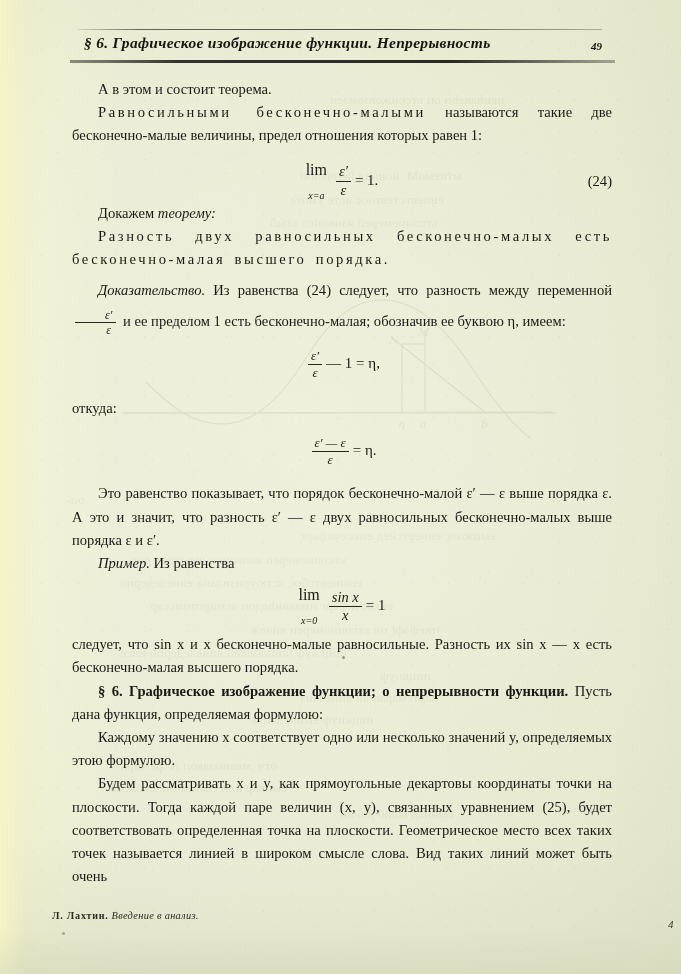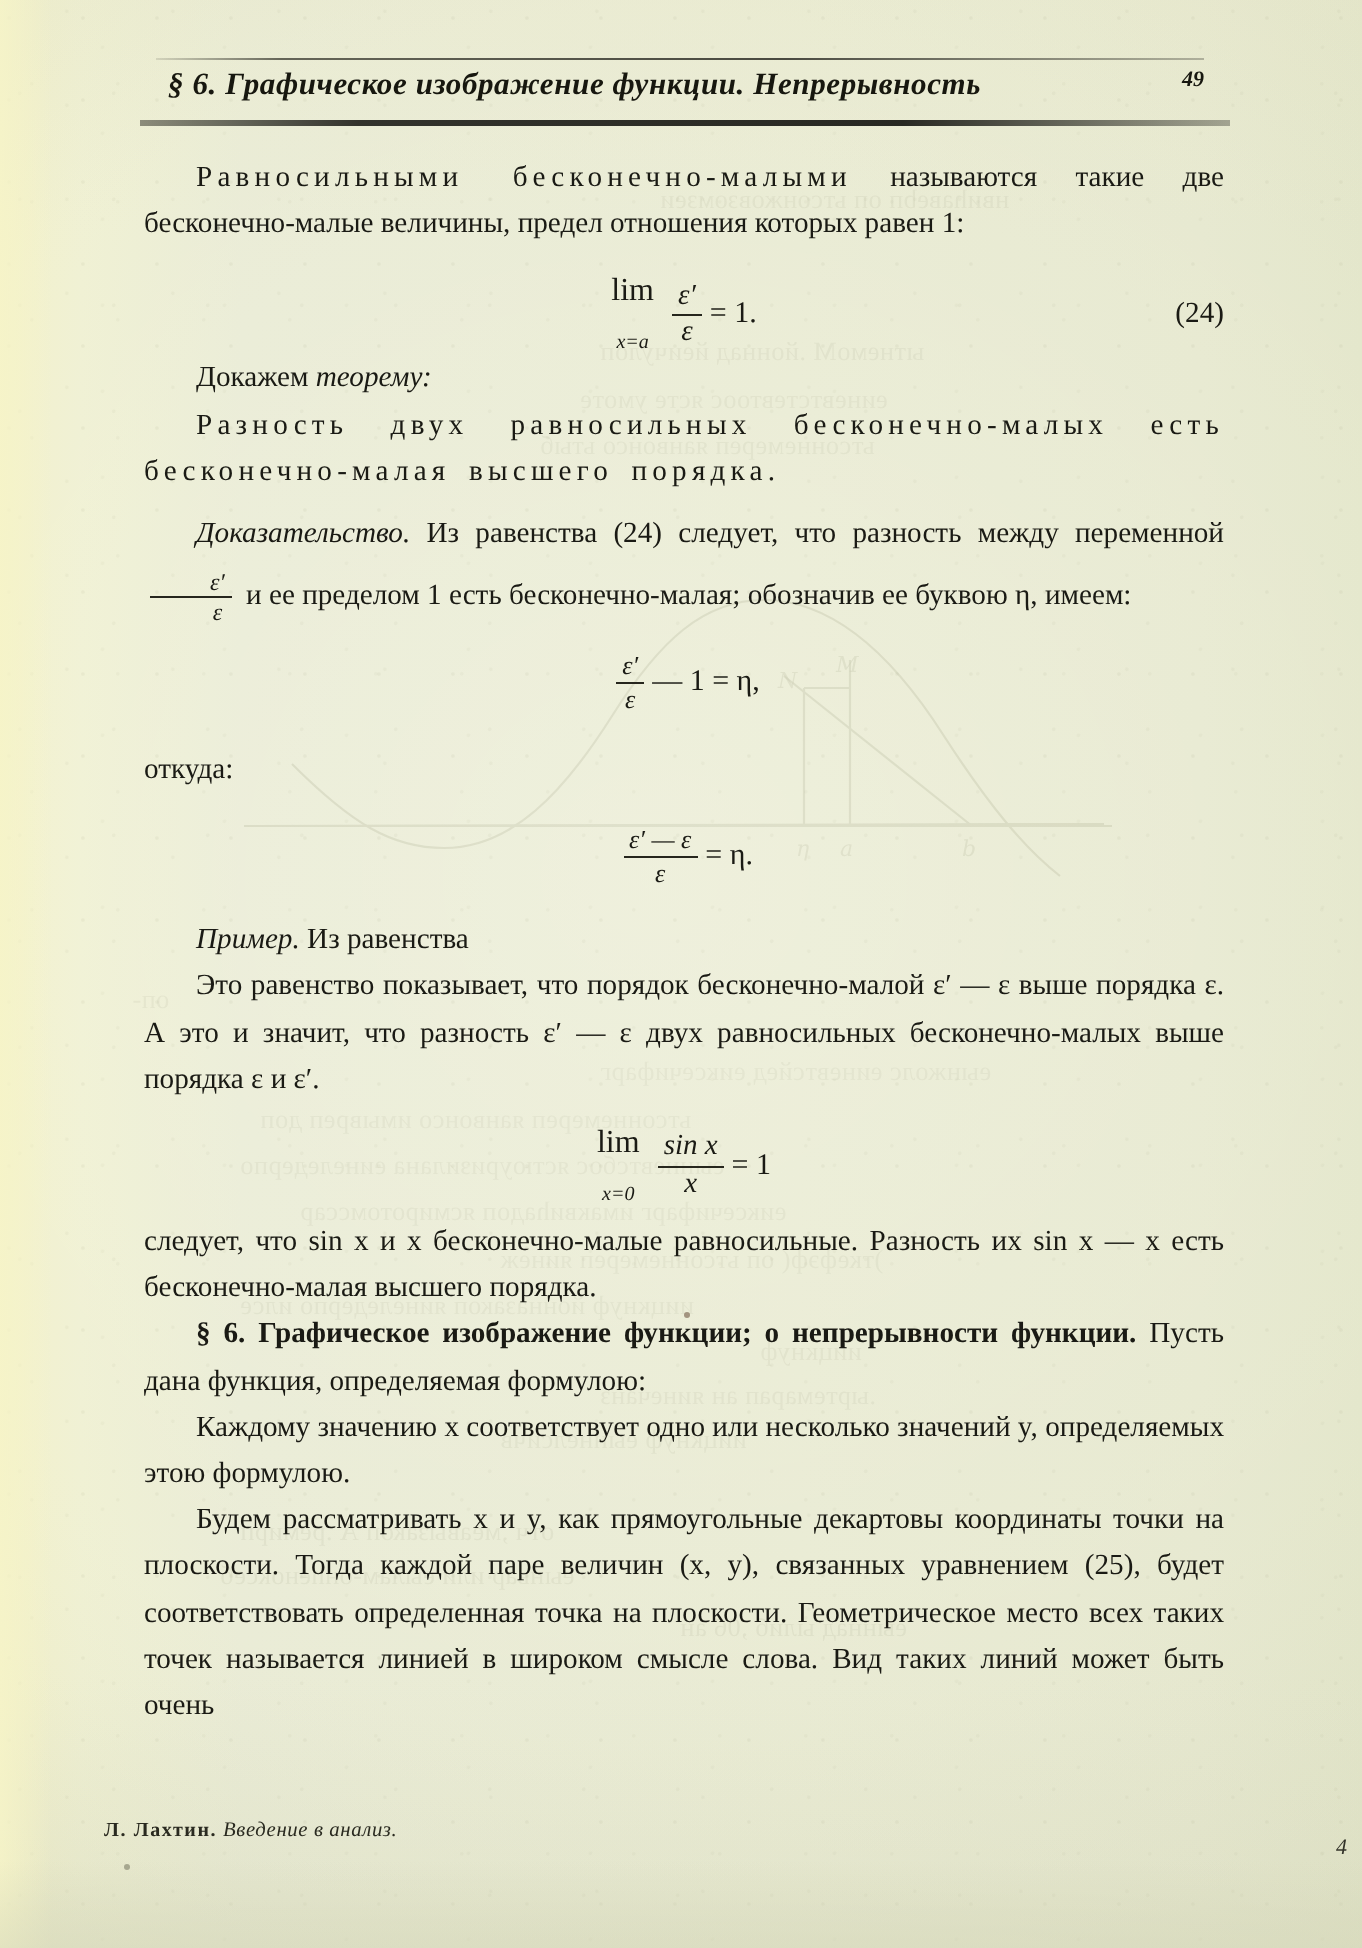--- a/index.html
+++ b/index.html
@@ -83,21 +83,21 @@
     left: 70px; top: 60px;
     width: 545px; height: 3px;
     background: linear-gradient(90deg, rgba(60,60,50,0.55), rgba(35,35,30,0.92) 20%, rgba(30,30,25,0.95) 70%, rgba(80,80,70,0.45));
   }
 
   .header {
     position: absolute;
     left: 84px; top: 34px;
     width: 520px;
     display: flex;
-    align-items: flex-start;
+    align-items: flex-end;
     justify-content: space-between;
   }
   .header-title {
     font-style: italic;
     font-weight: bold;
     font-size: 15.5px;
     letter-spacing: 0.3px;
     color: #17170f;
   }
   .header-page {
@@ -273,20 +273,21 @@
     <div class="rule-top"></div>
     <div class="rule-bottom"></div>
 
     <div class="header">
       <span class="header-title">§ 6. Графическое изображение функции. Непрерывность</span>
       <span class="header-page">49</span>
     </div>
 
     <div class="body">
 
+      <p class="para"><span>А в этом и состоит теорема.</span></p>
 
       <p class="para"><span class="spaced">Равносильными бесконечно-малыми</span><span> называются такие две бесконечно-малые величины, предел отношения которых равен 1:</span></p>
 
       <div class="formula-row" style="height:54px;">
         <div class="display" style="top:14px;">
           <span class="lim">
             <span class="lim-op">lim</span>
             <span class="lim-sub">x=a</span>
           </span><span class="frac big"><span class="num mathvar">ε′</span><span class="den mathvar">ε</span></span><span>= 1.</span>
         </div>
@@ -306,23 +307,23 @@
       </div>
 
       <p class="para noindent" style="margin-top:2px;"><span>откуда:</span></p>
 
       <div class="formula-row" style="height:62px;">
         <div class="display" style="top:16px;">
           <span class="frac"><span class="num mathvar">ε′ — ε</span><span class="den mathvar">ε</span></span><span>= η.</span>
         </div>
       </div>
 
+      <p class="para"><span>Это равенство показывает, что порядок бесконечно-малой ε′ — ε выше порядка ε. А это и значит, что разность ε′ — ε двух равносильных бесконечно-малых выше порядка ε и ε′.</span></p>
+
       <p class="para"><span class="ital">Пример.</span><span> Из равенства</span></p>
-
-      <p class="para"><span>Это равенство показывает, что порядок бесконечно-малой ε′ — ε выше порядка ε. А это и значит, что разность ε′ — ε двух равносильных бесконечно-малых выше порядка ε и ε′.</span></p>
 
       <div class="formula-row" style="height:58px;">
         <div class="display" style="top:12px;">
           <span class="lim">
             <span class="lim-op">lim</span>
             <span class="lim-sub">x=0</span>
           </span><span class="frac big"><span class="num mathvar">sin x</span><span class="den mathvar">x</span></span><span>= 1</span>
         </div>
       </div>
 

